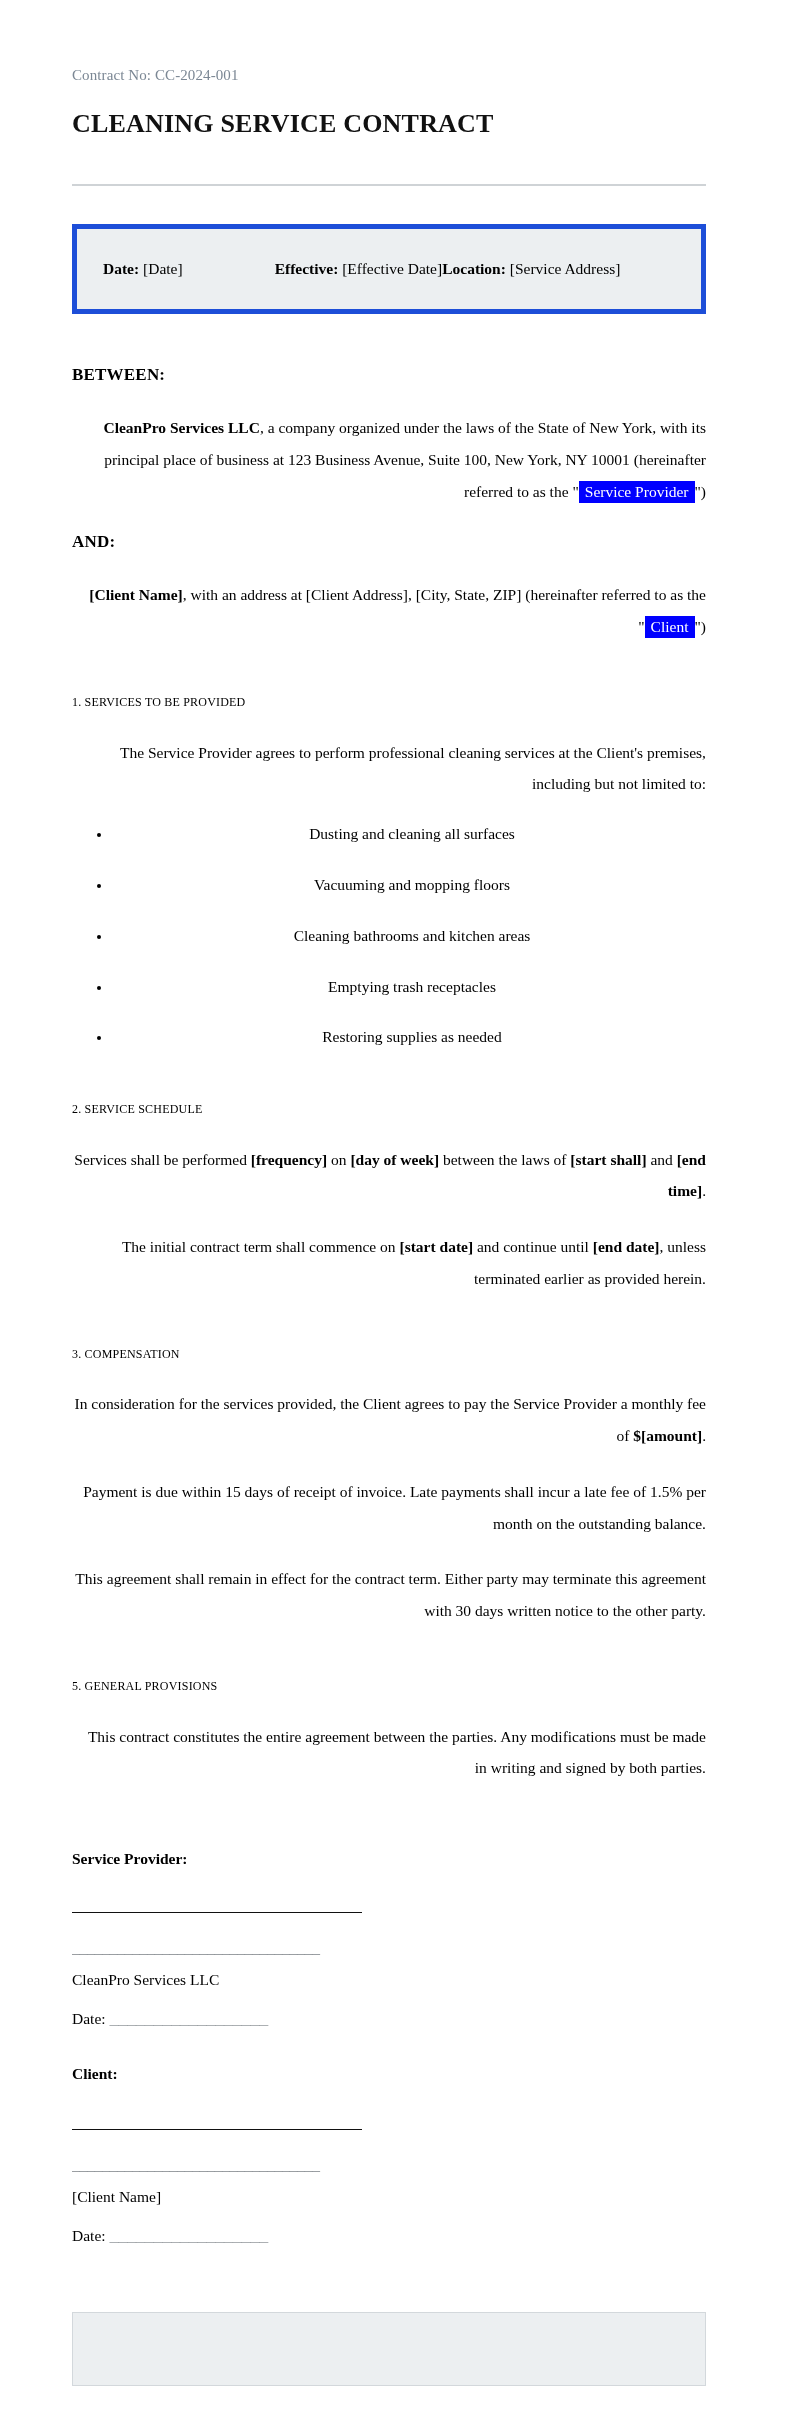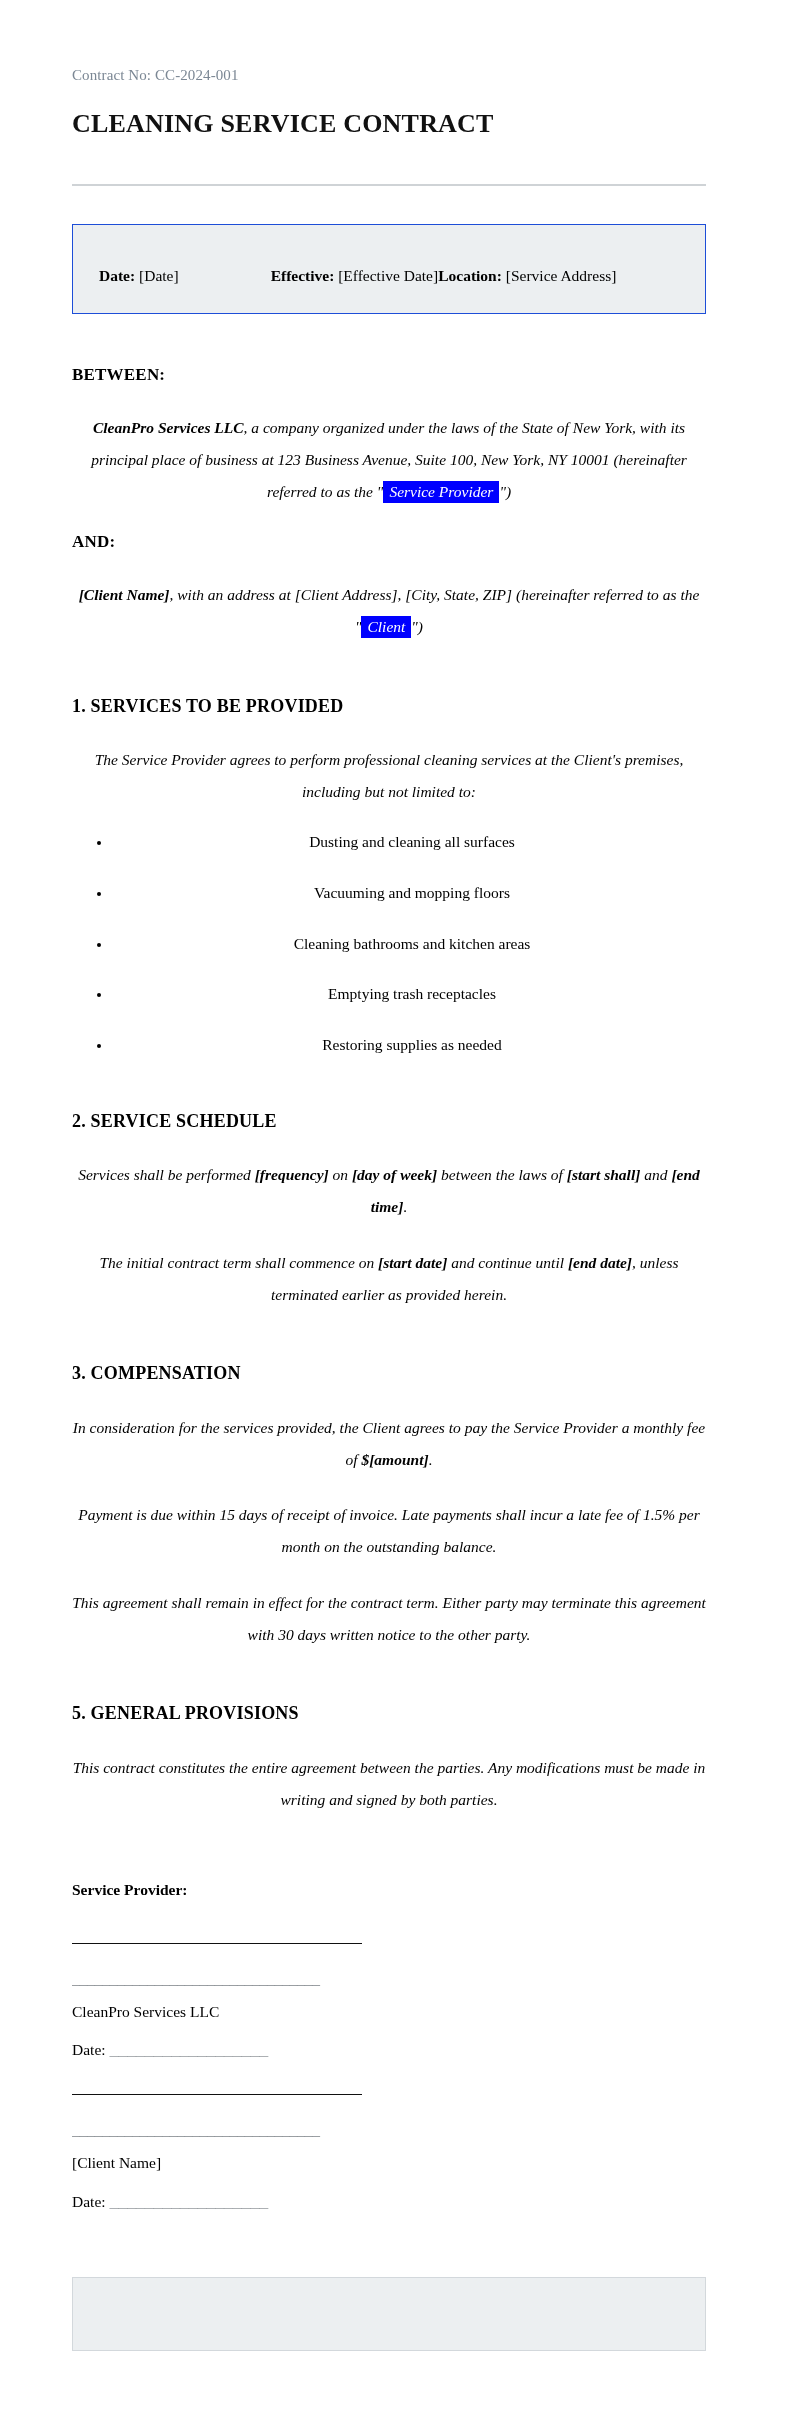--- a/index.html
+++ b/index.html
@@ -46,27 +46,27 @@
   hr.rule {
     border: 0;
     border-top: 2px solid #cfd3d6;
     margin: 0 0 38px 0;
     width: 100%;
   }
 
   
   .info-box {
     background: #eceff1;
-    border: 1px solid #1d4ed8;
+    border: 5px solid #1d4ed8;
     box-sizing: border-box;
     padding: 26px 24px 26px 26px;
     margin: 0 0 50px 0;
     min-height: 90px;
     display: flex;
-    align-items: flex-end;
+    align-items: center;
   }
   .info-row {
     display: flex;
     align-items: baseline;
     width: 100%;
     font-size: 15.5px;
     line-height: 1.5;
   }
   .info-cell { white-space: nowrap; }
   .info-cell.c1 { flex: 0 0 auto; margin-right: 92px; }
@@ -77,34 +77,33 @@
 
   
   h2.party-heading {
     font-size: 17px;
     font-weight: bold;
     letter-spacing: 0.2px;
     margin: 0 0 26px 0;
     line-height: 1.3;
   }
   h2.section-heading {
-    font-size: 18px;
-    font-weight: bold;
+    font-size: 12px;
+    font-weight: normal;
     letter-spacing: 0.2px;
     margin: 52px 0 26px 0;
     line-height: 1.3;
   }
 
   
   p.body-text {
     font-size: 15.5px;
     line-height: 2.05;
     margin: 0 0 24px 0;
-    text-align: center;
-    font-style: italic;
+    text-align: right;
   }
   p.body-text.tight { margin-bottom: 22px; }
   .b { font-weight: bold; }
 
   
   .sel {
     background: #0000ff;
     color: #ffffff;
     padding: 2px 6px 3px 6px;
   }
@@ -237,20 +236,21 @@
 
     <div class="sig-block">
       <div class="sig-role">Service Provider:</div>
       <div class="sig-line"></div>
       <div class="sig-underscores">_________________________________</div>
       <div class="sig-name">CleanPro Services LLC</div>
       <div class="sig-date"><span>Date:</span> <span class="blank">__________________</span></div>
     </div>
 
     <div class="sig-block client">
+      <div class="sig-role">Client:</div>
       <div class="sig-line"></div>
       <div class="sig-underscores">_________________________________</div>
       <div class="sig-name">[Client Name]</div>
       <div class="sig-date"><span>Date:</span> <span class="blank">__________________</span></div>
     </div>
 
     <div class="footer-note">
       
     </div>
 

